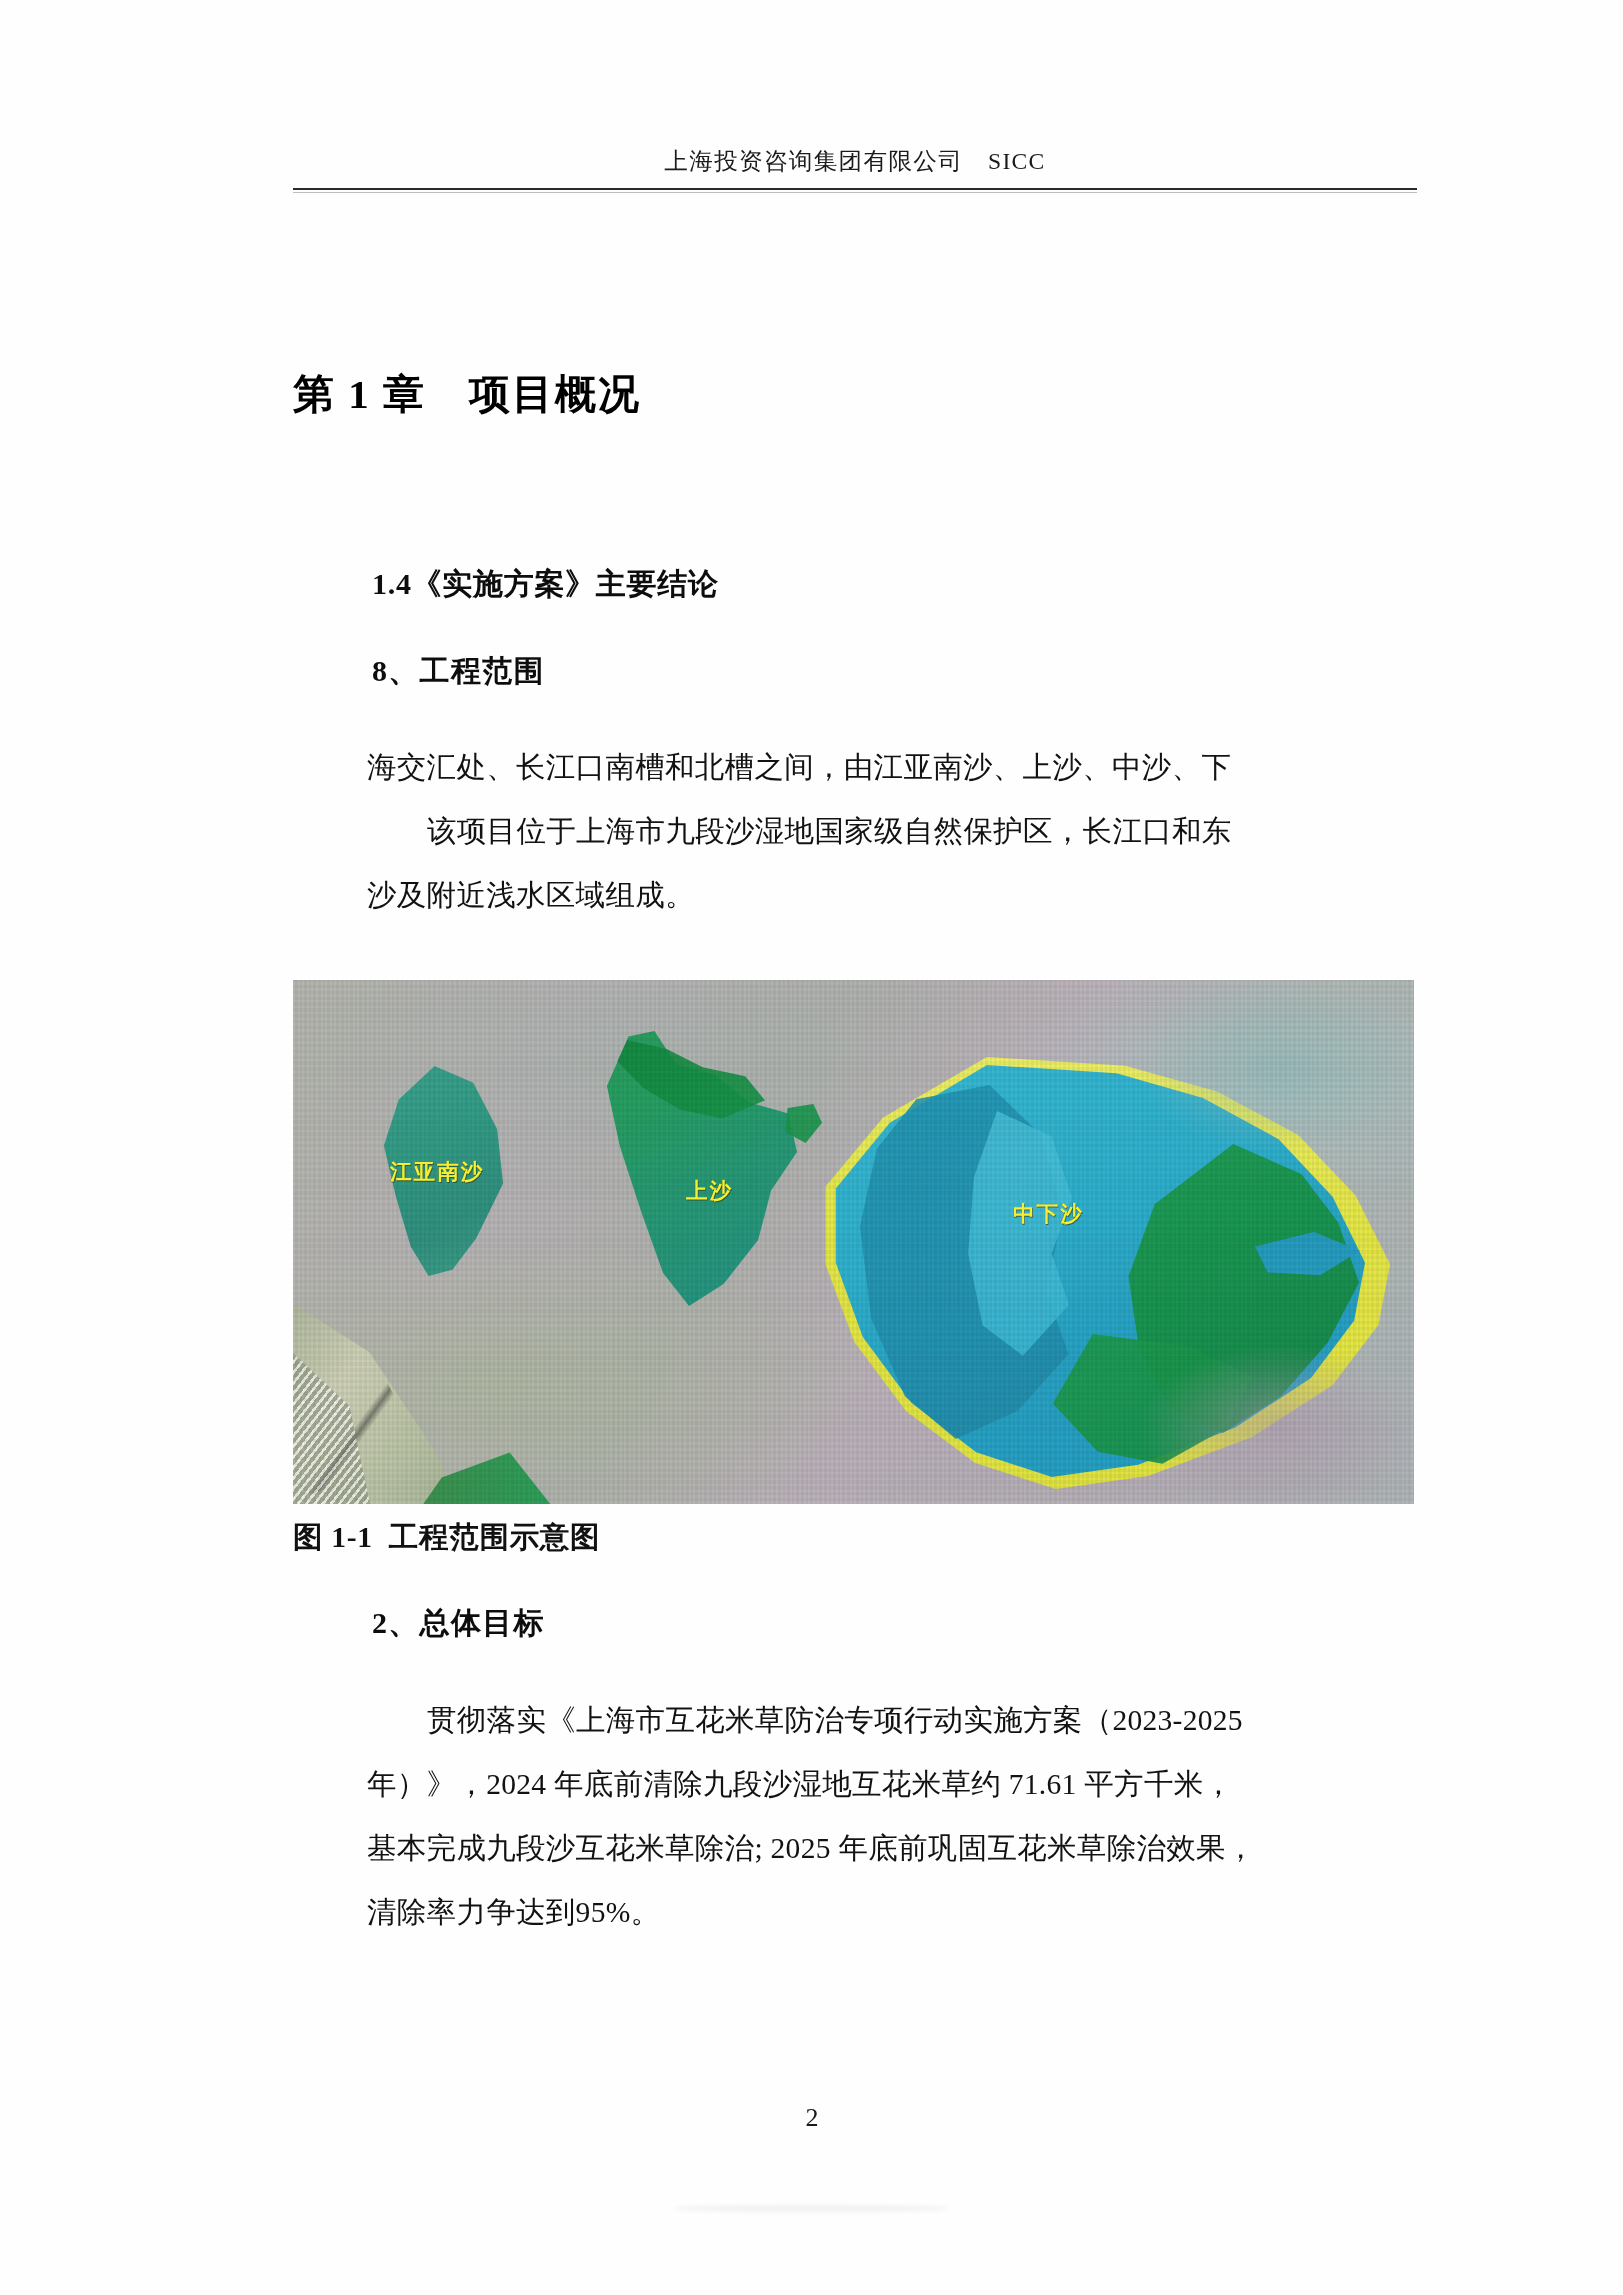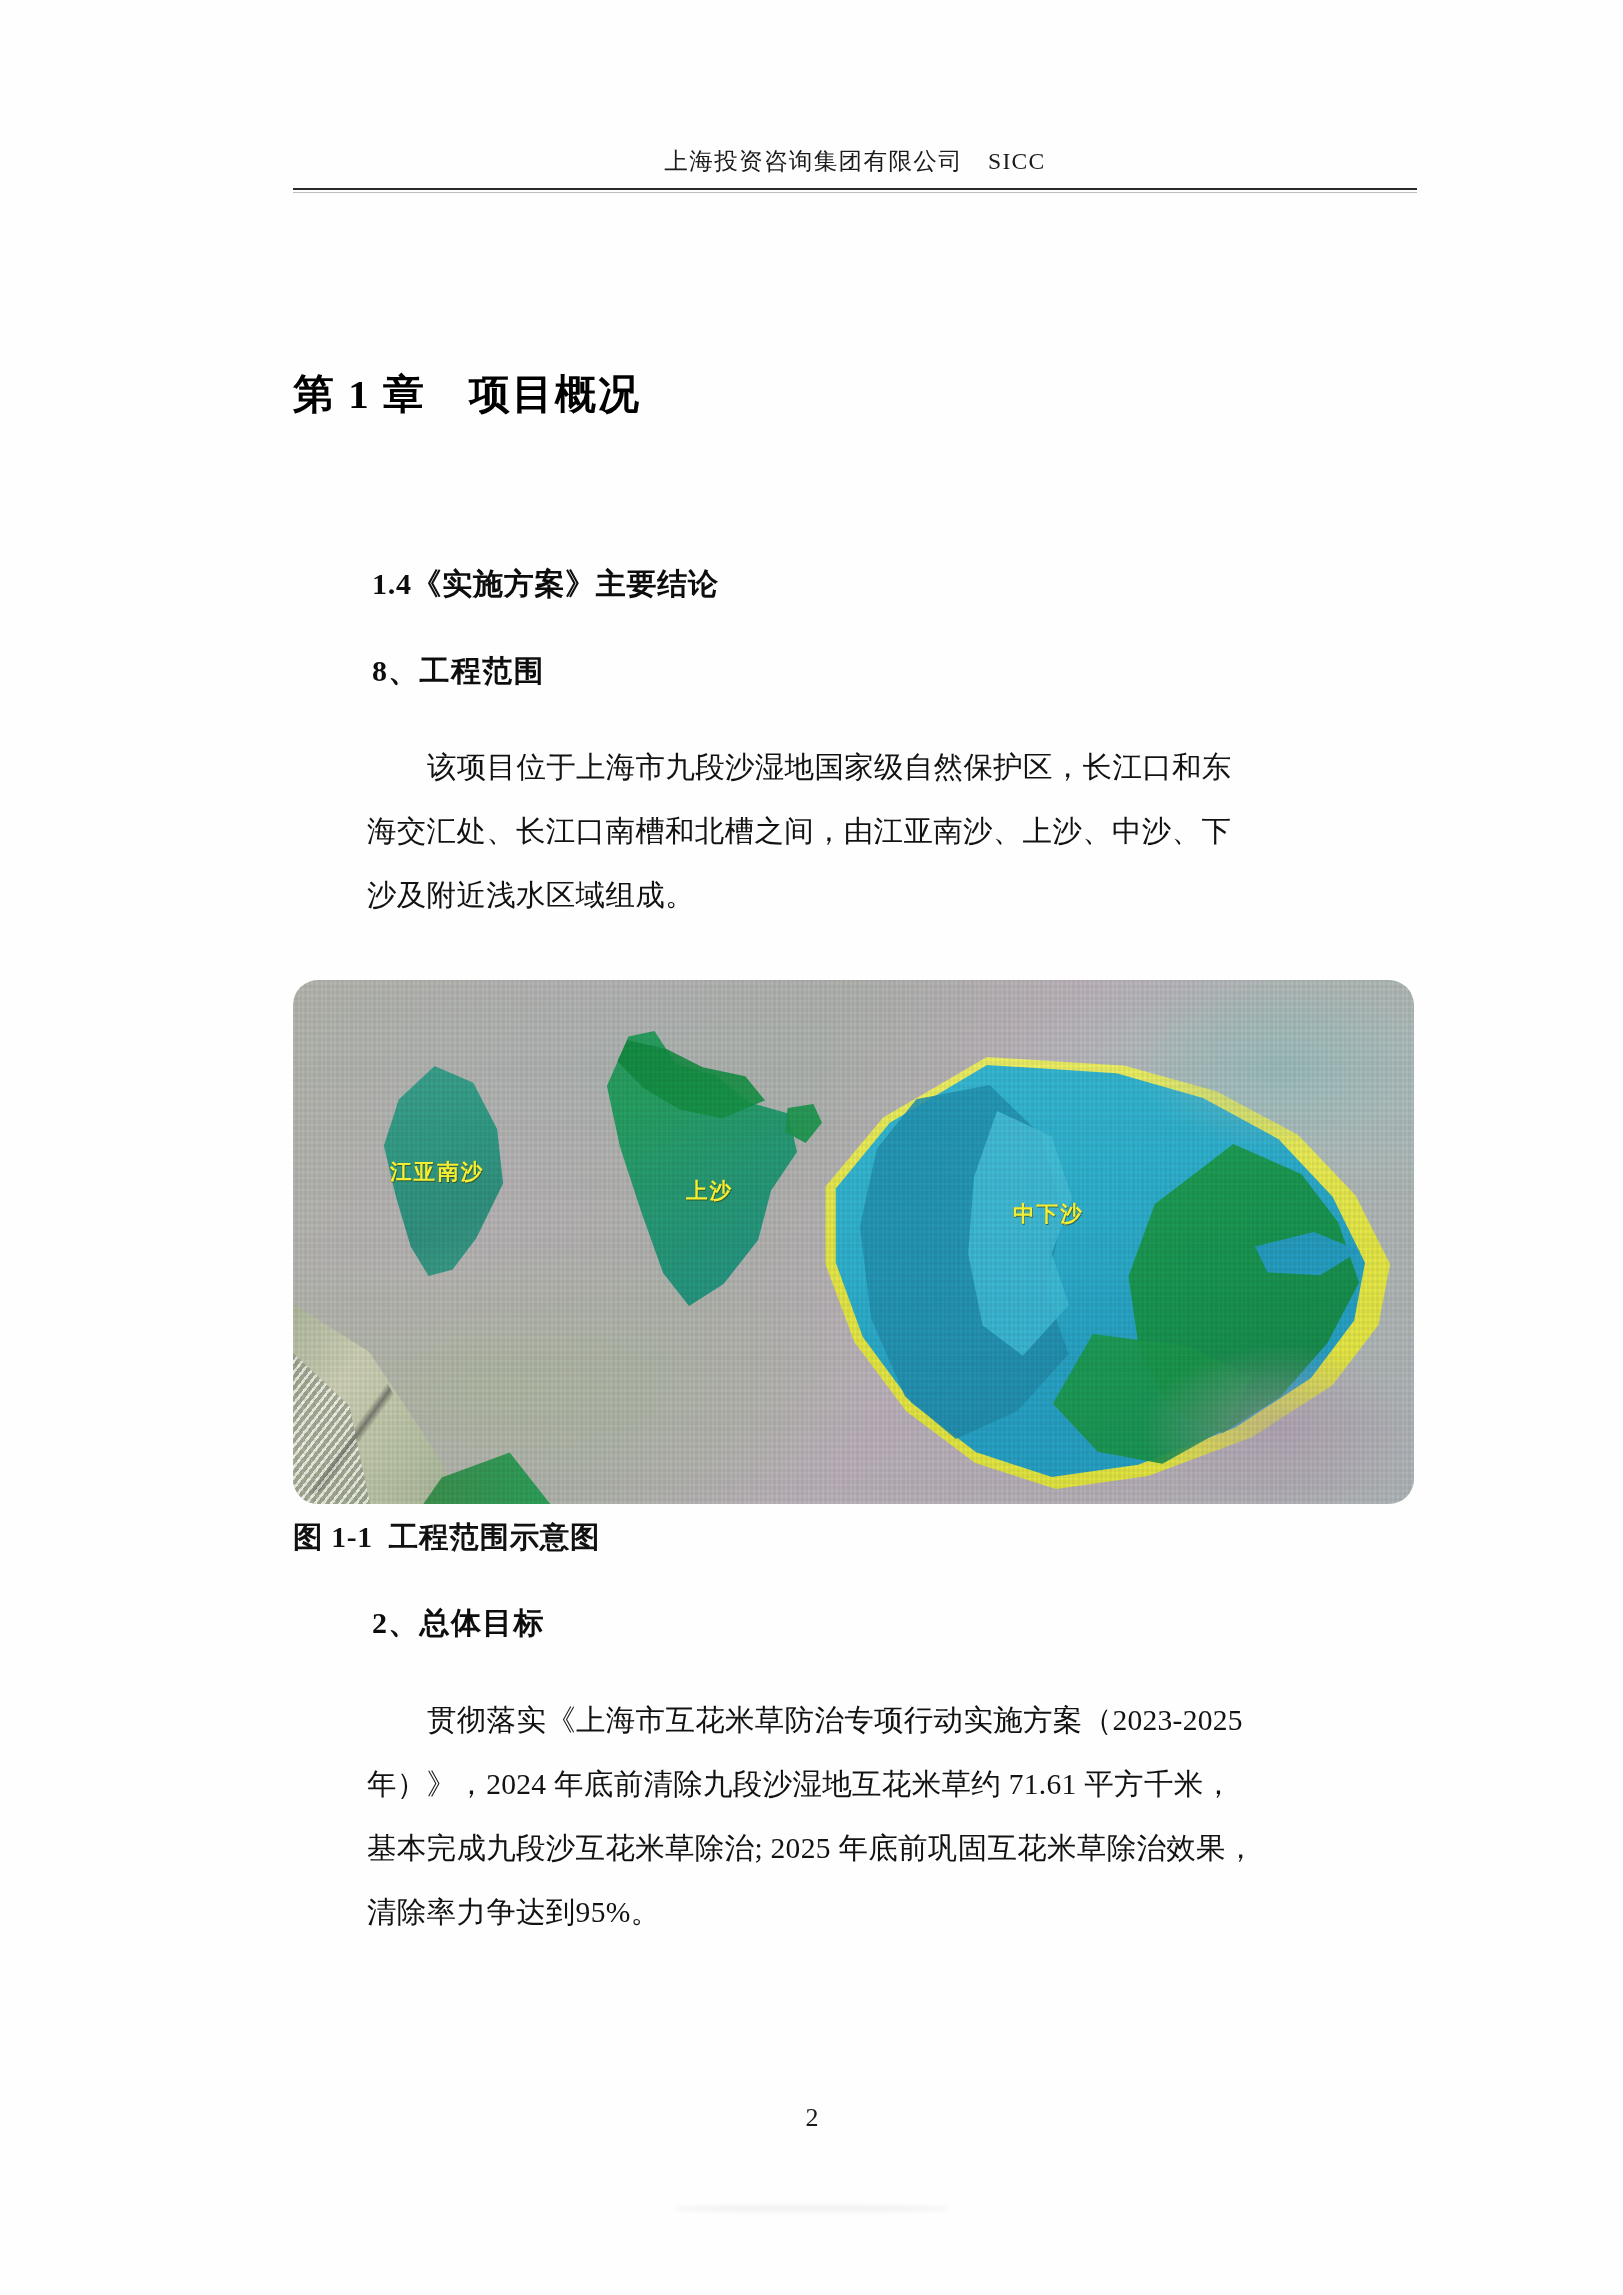--- a/index.html
+++ b/index.html
@@ -112,21 +112,20 @@
     width: 100%;
     height: 100%;
     overflow: hidden;
     background:
       radial-gradient(ellipse 55% 45% at 18% 78%, rgba(175,185,160,0.85) 0%, rgba(175,185,160,0) 62%),
       radial-gradient(ellipse 40% 40% at 88% 20%, rgba(168,196,196,0.8) 0%, rgba(168,196,196,0) 66%),
       radial-gradient(ellipse 48% 38% at 72% 90%, rgba(186,168,186,0.75) 0%, rgba(186,168,186,0) 66%),
       radial-gradient(ellipse 50% 42% at 30% 16%, rgba(172,180,176,0.8) 0%, rgba(172,180,176,0) 64%),
       linear-gradient(118deg, #b3b6ad 0%, #b8b4b6 22%, #b0b2ae 40%, #bdb3bb 58%, #b2b7b4 74%, #aeb6b8 100%);
     filter: saturate(0.92);
-    border-radius: 25px;
   }
   
   .satmap::after {
     content: "";
     position: absolute;
     inset: 0;
     background:
       repeating-linear-gradient(90deg, rgba(255,255,255,0.05) 0 2px, rgba(0,0,0,0.045) 2px 4.6px),
       repeating-linear-gradient(0deg, rgba(255,255,255,0.04) 0 2.6px, rgba(0,0,0,0.035) 2.6px 5.9px);
     mix-blend-mode: multiply;
@@ -190,22 +189,22 @@
     <div class="header-rule-2"></div>
   </div>
 
   <div class="chapter-title">第 1 章　项目概况</div>
 
   <div class="h2" style="top:564px;">1.4《实施方案》主要结论</div>
 
   <div class="h3" style="top:651px;">8、工程范围</div>
 
   <div class="para" style="top:735px;">
+    <span class="line">海交汇处、长江口南槽和北槽之间，由江亚南沙、上沙、中沙、下</span>
     <span class="line indent">该项目位于上海市九段沙湿地国家级自然保护区，长江口和东</span>
-    <span class="line">海交汇处、长江口南槽和北槽之间，由江亚南沙、上沙、中沙、下</span>
     <span class="line">沙及附近浅水区域组成。</span>
   </div>
 
   <div class="figure-wrap">
     <div class="satmap">
 
       <div class="map-shape" style="left:-19.6px; top:262px; width:282px; height:275px;
                   background:linear-gradient(125deg,#9aa98b 0%,#cfd2b4 35%,#b9c3a2 60%,#8fa184 100%);
                   clip-path: polygon(0% 18%, 34% 40%, 56% 74%, 70% 100%, 0% 100%);
                   opacity:0.95;"></div>

